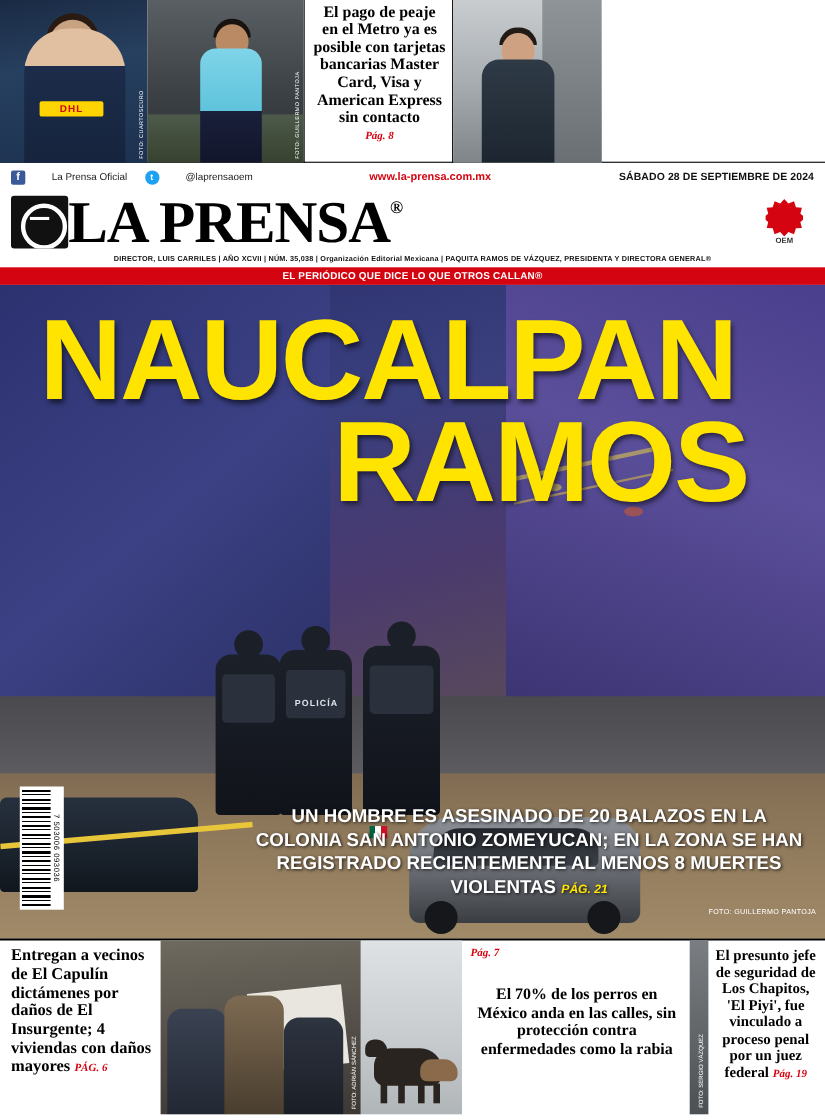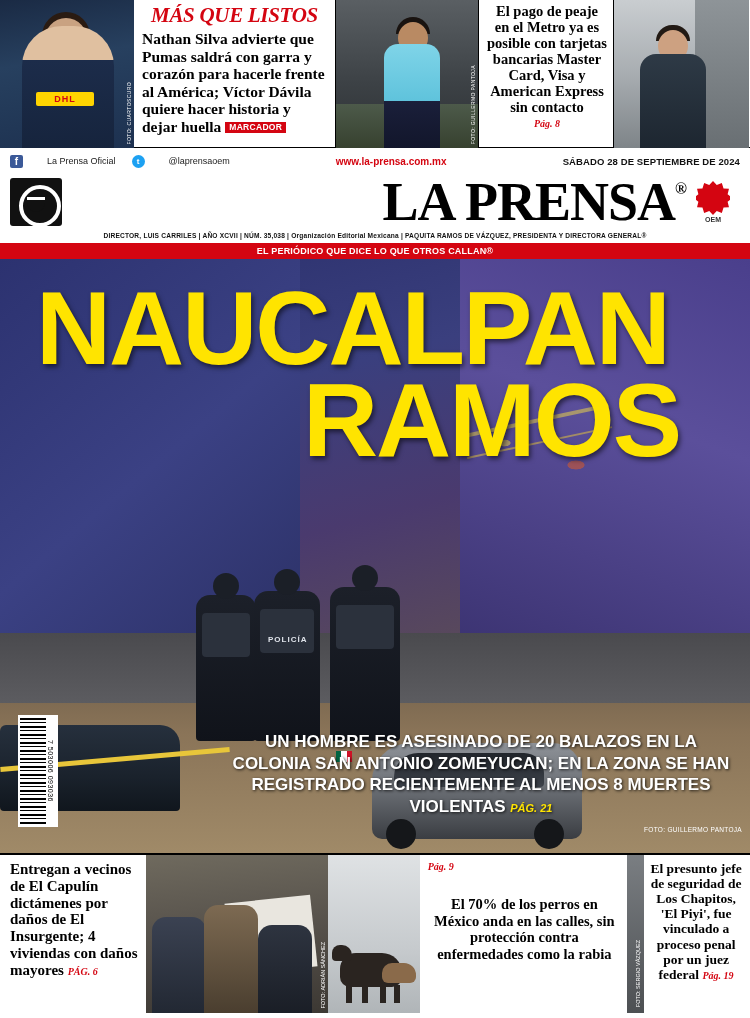--- a/index.html
+++ b/index.html
@@ -160,21 +160,21 @@
     content: ""; position: absolute; left: 9px; top: 7px;
     width: 34px; height: 34px; border-radius: 50%;
     border: 4px solid #fff;
   }
   .lion::after {
     content: ""; position: absolute; left: 17px; top: 19px;
     width: 18px; height: 12px; background: #111;
     border-top: 3px solid #fff; border-radius: 0 0 9px 9px;
   }
   .logo-text {
-    flex: 1; text-align: right;
+    flex: 1; text-align: left;
     font-family: "Liberation Serif", serif;
     font-weight: bold; font-size: 54px; letter-spacing: -1px;
     line-height: 1; color: #000;
   }
   .logo-text sup { font-size: 16px; vertical-align: 26px; }
   .oem {
     width: 54px; text-align: center; flex: 0 0 auto;
   }
   .oem-burst {
     width: 34px; height: 34px; margin: 0 auto; background: #d40511;
@@ -391,27 +391,20 @@
 <div class="top-strip">
 
   <div class="ts-photo1">
     <div class="hair"></div>
     <div class="head"></div>
     <div class="person"></div>
     <div class="dhl">DHL</div>
     <span class="vcredit" style="right:2px; bottom:4px;">FOTO: CUARTOSCURO</span>
   </div>
 
-  <div class="ts-text1">
-    <div class="ts-kicker">MÁS QUE LISTOS</div>
-    <div class="ts-head1">
-      <span>Nathan Silva advierte que Pumas saldrá con garra y corazón para hacerle frente al América; Víctor Dávila quiere hacer historia y dejar huella</span>
-      <span class="badge-marcador">MARCADOR</span>
-    </div>
-  </div>
 
   <div class="ts-photo2">
     <div class="field"></div>
     <div class="player-hair"></div>
     <div class="player-head"></div>
     <div class="player-body"></div>
     <span class="vcredit" style="right:2px; bottom:4px;">FOTO: GUILLERMO PANTOJA</span>
   </div>
 
   <div class="ts-text2">
@@ -511,21 +504,21 @@
     <div class="p p3"></div>
     <span class="vcred-dark" style="right:2px; bottom:4px;">FOTO: ADRIÁN SÁNCHEZ</span>
   </div>
 
   <div class="bs-photo2">
     <div class="dog-big"></div>
     <div class="dog-small"></div>
   </div>
 
   <div class="bs-text2">
-    <div class="pag" style="text-align:left;margin-bottom:24px;">Pág. 9</div>
+    <div class="pag" style="text-align:left;margin-bottom:24px;">Pág. 7</div>
     <span>El 70% de los perros en México anda en las calles, sin protección contra enfermedades como la rabia</span>
   </div>
 
   <div class="bs-photo3">
     <span class="vcred-dark" style="right:3px; bottom:6px;">FOTO: SERGIO VÁZQUEZ</span>
   </div>
 
   <div class="bs-text3">
     <span>El presunto jefe de seguridad de Los Chapitos, 'El Piyi', fue vinculado a proceso penal por un juez federal</span>
     <span class="pag">Pág. 19</span>

